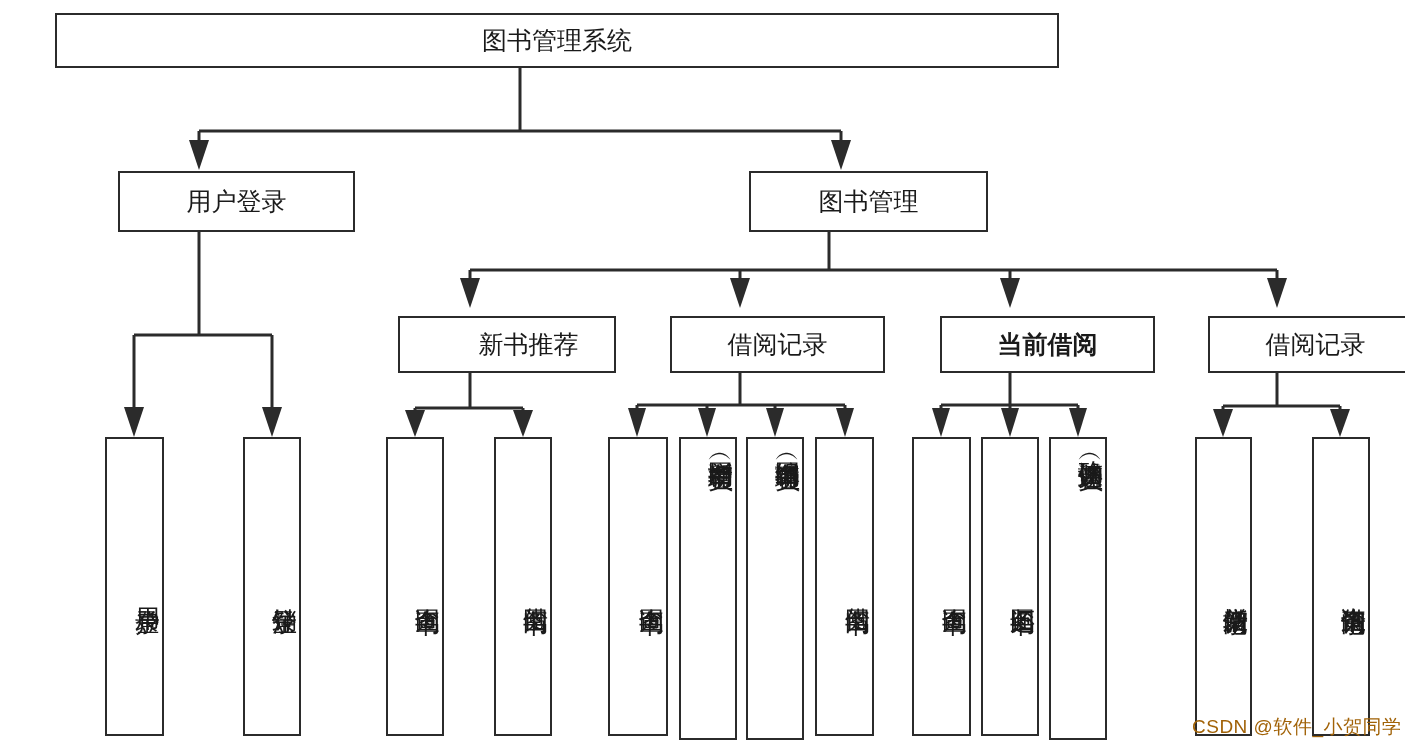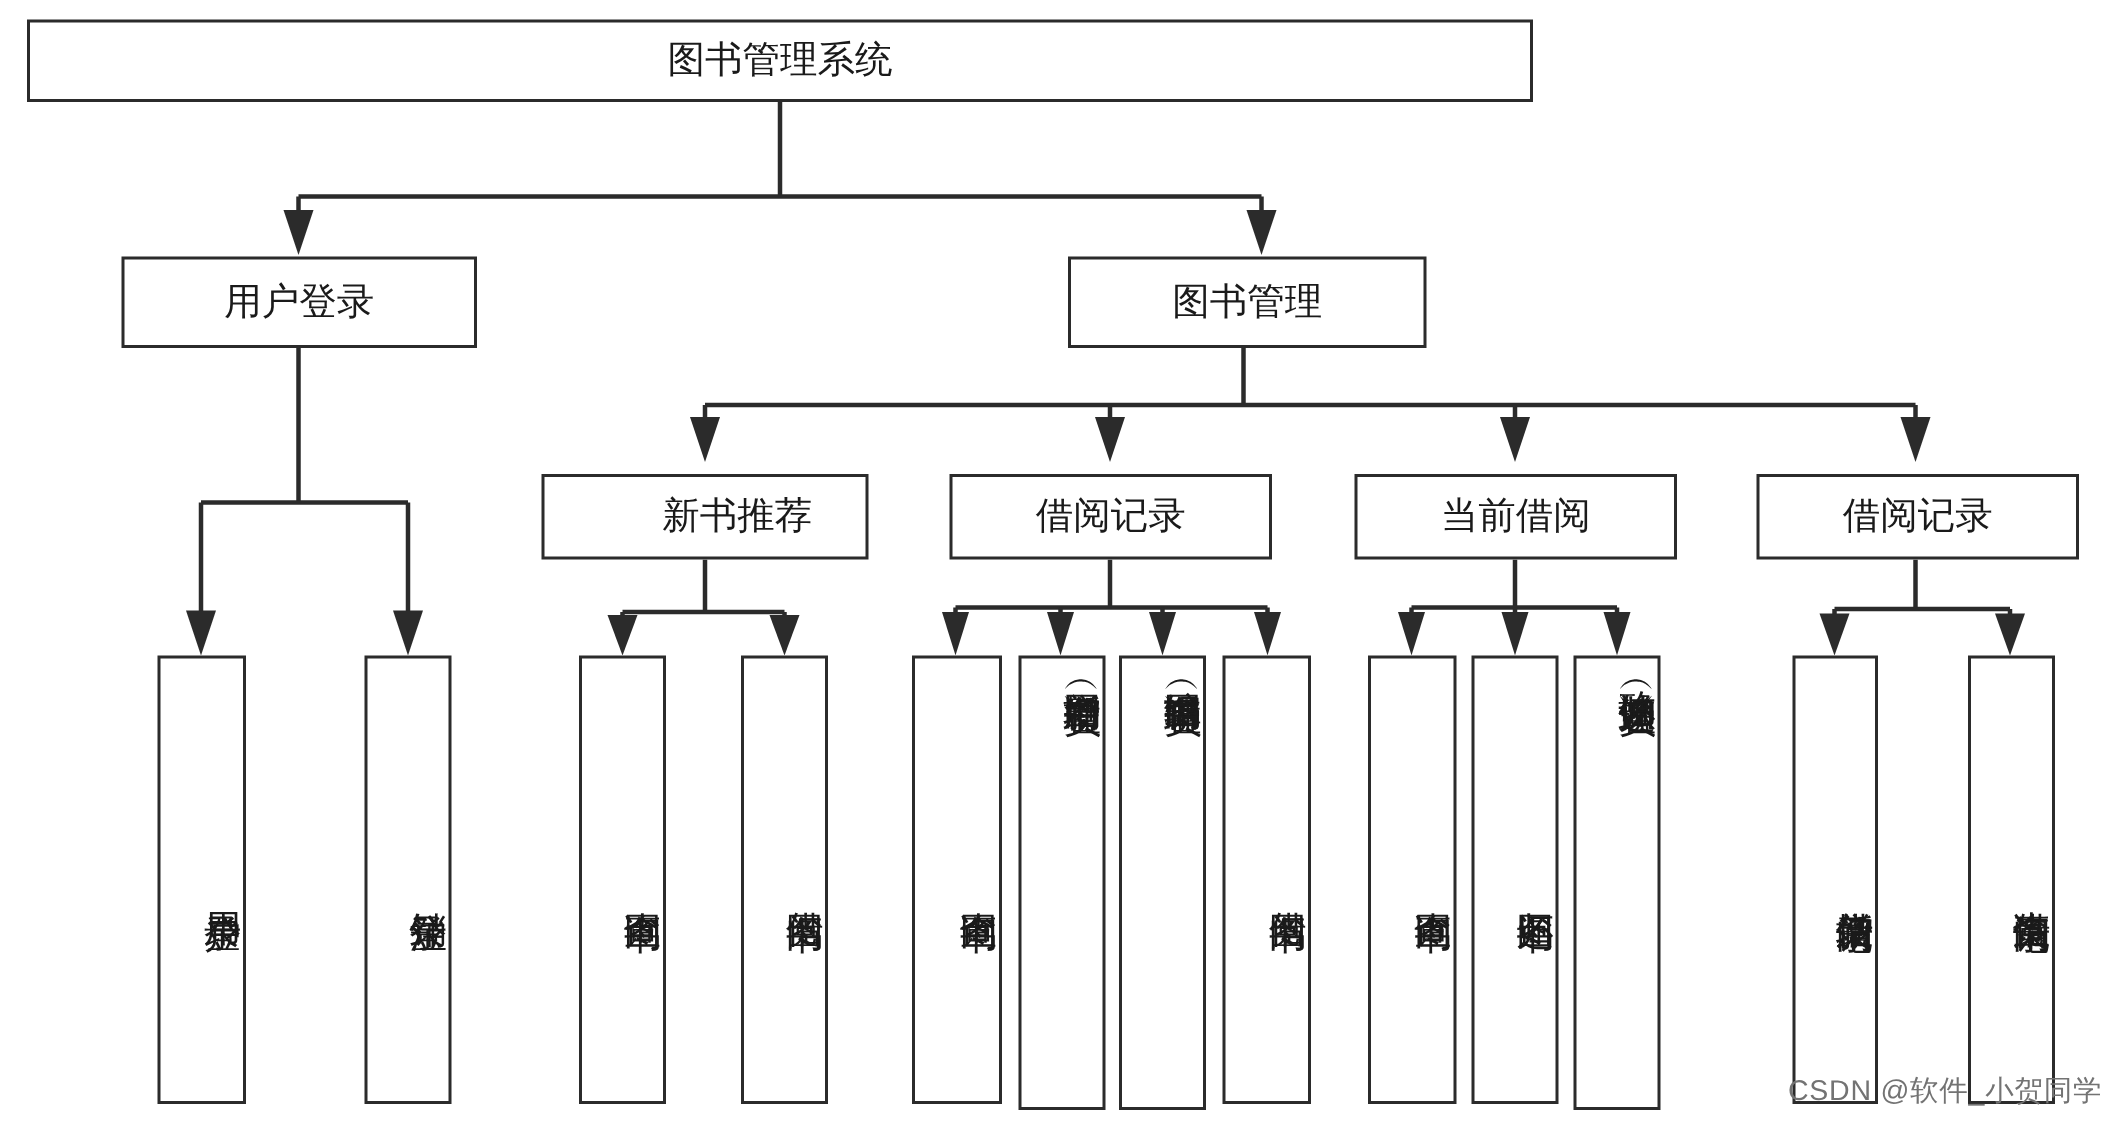--- a/index.html
+++ b/index.html
@@ -32,40 +32,41 @@
     background: #ffffff;
     color: #1a1a1a;
     display: flex;
     align-items: center;
     justify-content: center;
     text-align: center;
     line-height: 1.18;
   }
   .node.h {
     font-size: 25px;
+    margin-left: 37px;
   }
   .node.v {
     writing-mode: vertical-rl;
     text-orientation: upright;
     font-size: 25px;
     align-items: flex-start;
     justify-content: center;
     padding-top: 6px;
     letter-spacing: 1px;
   }
   .node.v.topfill {
     justify-content: flex-start;
     padding-top: 2px;
   }
   #watermark {
     position: absolute;
     left: 1192px;
     top: 714px;
     font-size: 19px;
-    color: #737373;
+    color: #a16207;
     letter-spacing: 0.5px;
     white-space: nowrap;
   }
 </style>
 </head>
 <body>
 
 <div id="canvas">
 
   <svg id="wires" viewBox="0 0 1405 747">
@@ -145,21 +146,21 @@
   <div class="node h" style="left:18px; top:13px; width:1004px; height:55px;">图书管理系统</div>
 
   <div class="node h" style="left:81px; top:171px; width:237px; height:61px;">用户登录</div>
 
   <div class="node h" style="left:712px; top:171px; width:239px; height:61px;">图书管理</div>
 
   <div class="node h" style="left:361px; top:316px; width:218px; height:57px;padding-left:43px;">新书推荐</div>
 
   <div class="node h" style="left:633px; top:316px; width:215px; height:57px;">借阅记录</div>
 
-  <div class="node h" style="left:903px; top:316px; width:215px; height:57px;">当前借阅</div>
+  <div class="node h" style="left:903px; top:316px; width:215px; height:57px;font-weight:bold;">当前借阅</div>
 
   <div class="node h" style="left:1171px; top:316px; width:215px; height:57px;font-family:Liberation Serif, serif;">借阅记录</div>
 
   <div class="node v" style="left:105px; top:437px; width:59px; height:299px;">用户登录</div>
 
   <div class="node v" style="left:243px; top:437px; width:58px; height:299px;">注销登录</div>
 
   <div class="node v" style="left:386px; top:437px; width:58px; height:299px;">查询图书</div>
 
   <div class="node v" style="left:494px; top:437px; width:58px; height:299px;">借阅图书</div>

